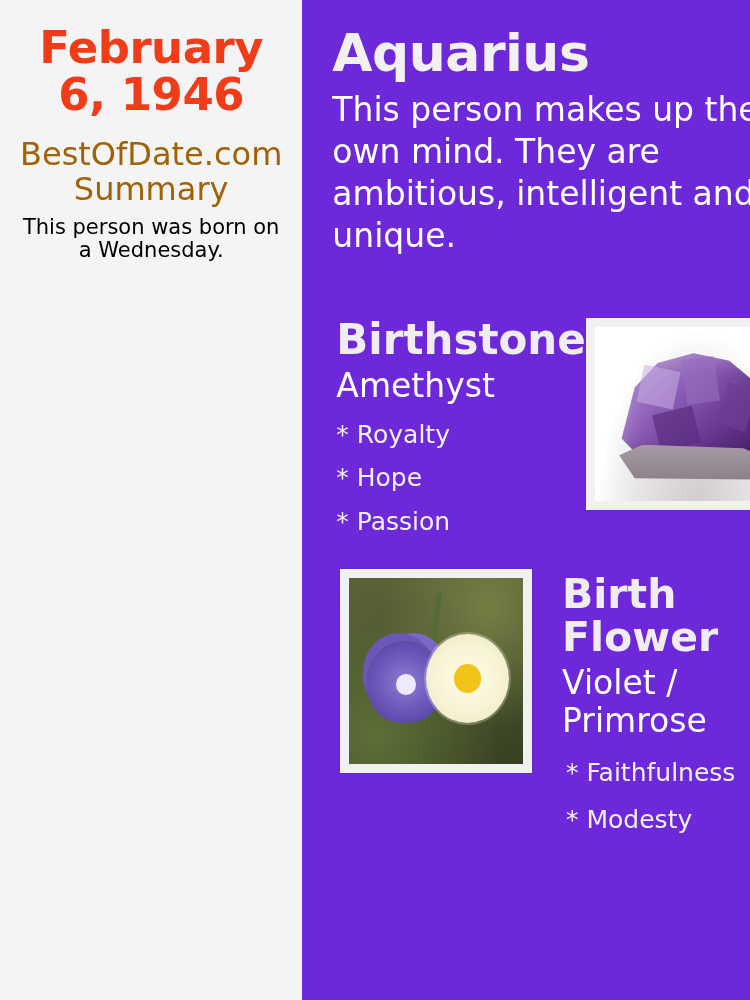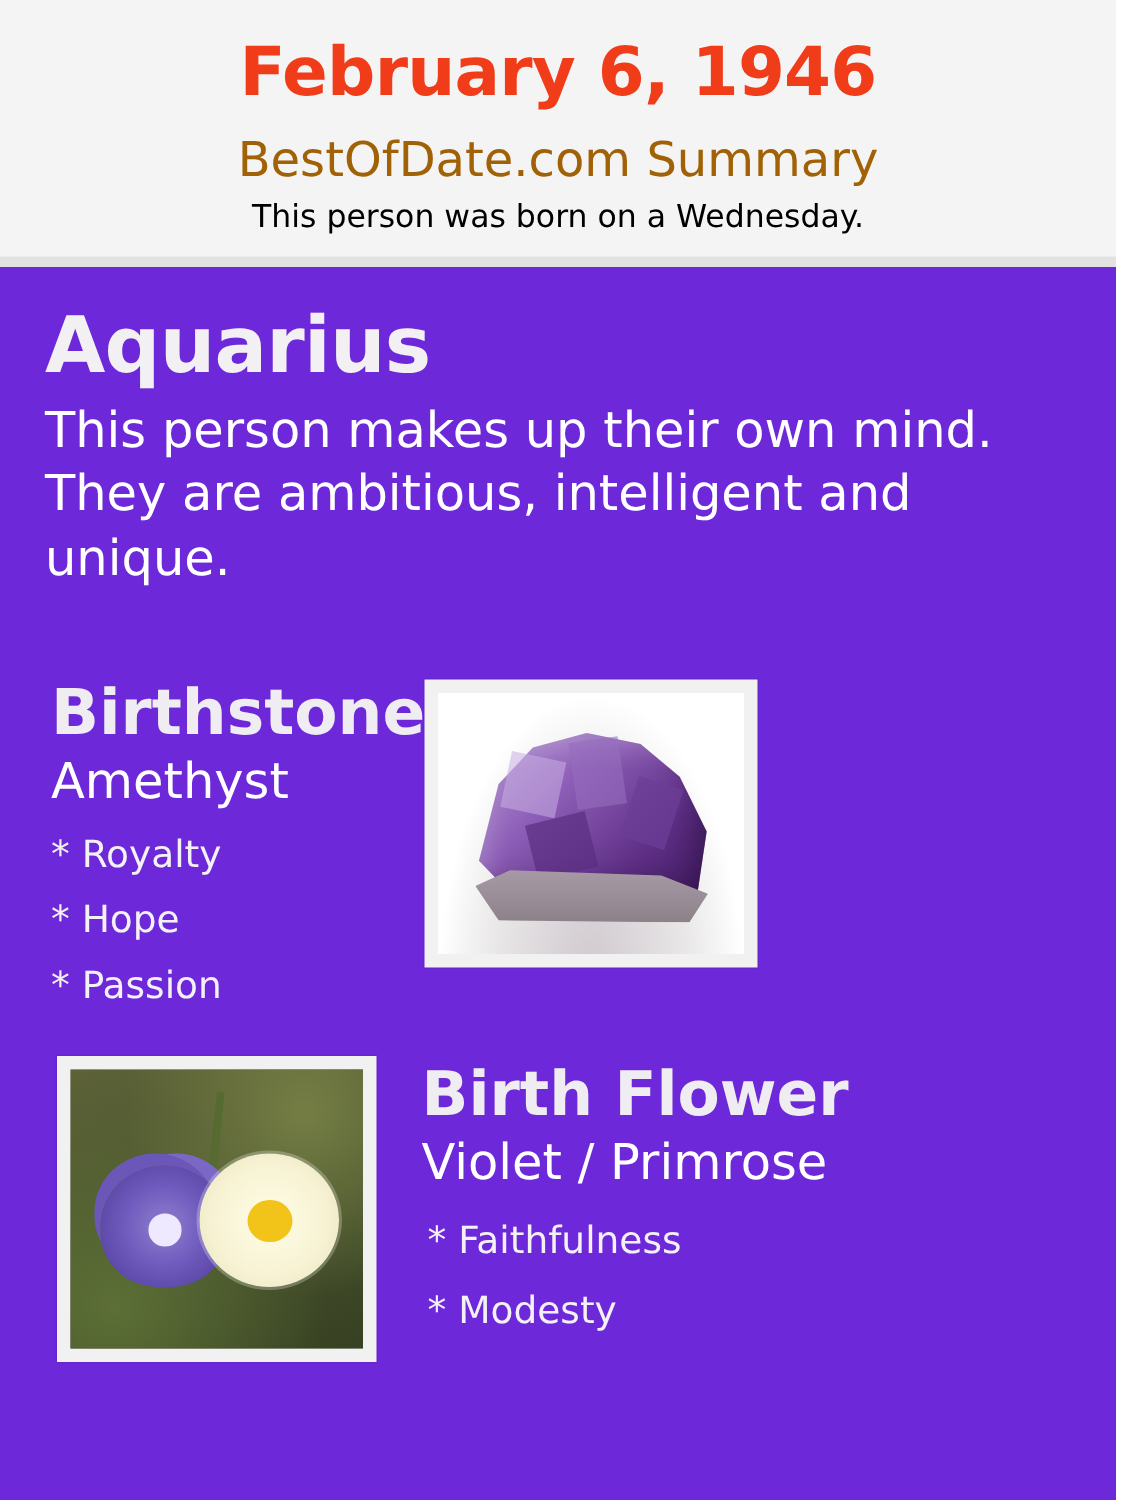--- a/index.html
+++ b/index.html
@@ -8,21 +8,20 @@
     height: 1000px;
     font-family: "DejaVu Sans", sans-serif;
     background: #ffffff;
     overflow: hidden;
   }
   .page {
     width: 744px;
     height: 1000px;
     position: relative;
     display: flex;
-    flex-direction: column;
     background: #f4f4f4;
   }
 
   
   .header {
     background: #f4f4f4;
     padding: 24px 20px 14px 20px;
     text-align: center;
   }
   .header-date {

